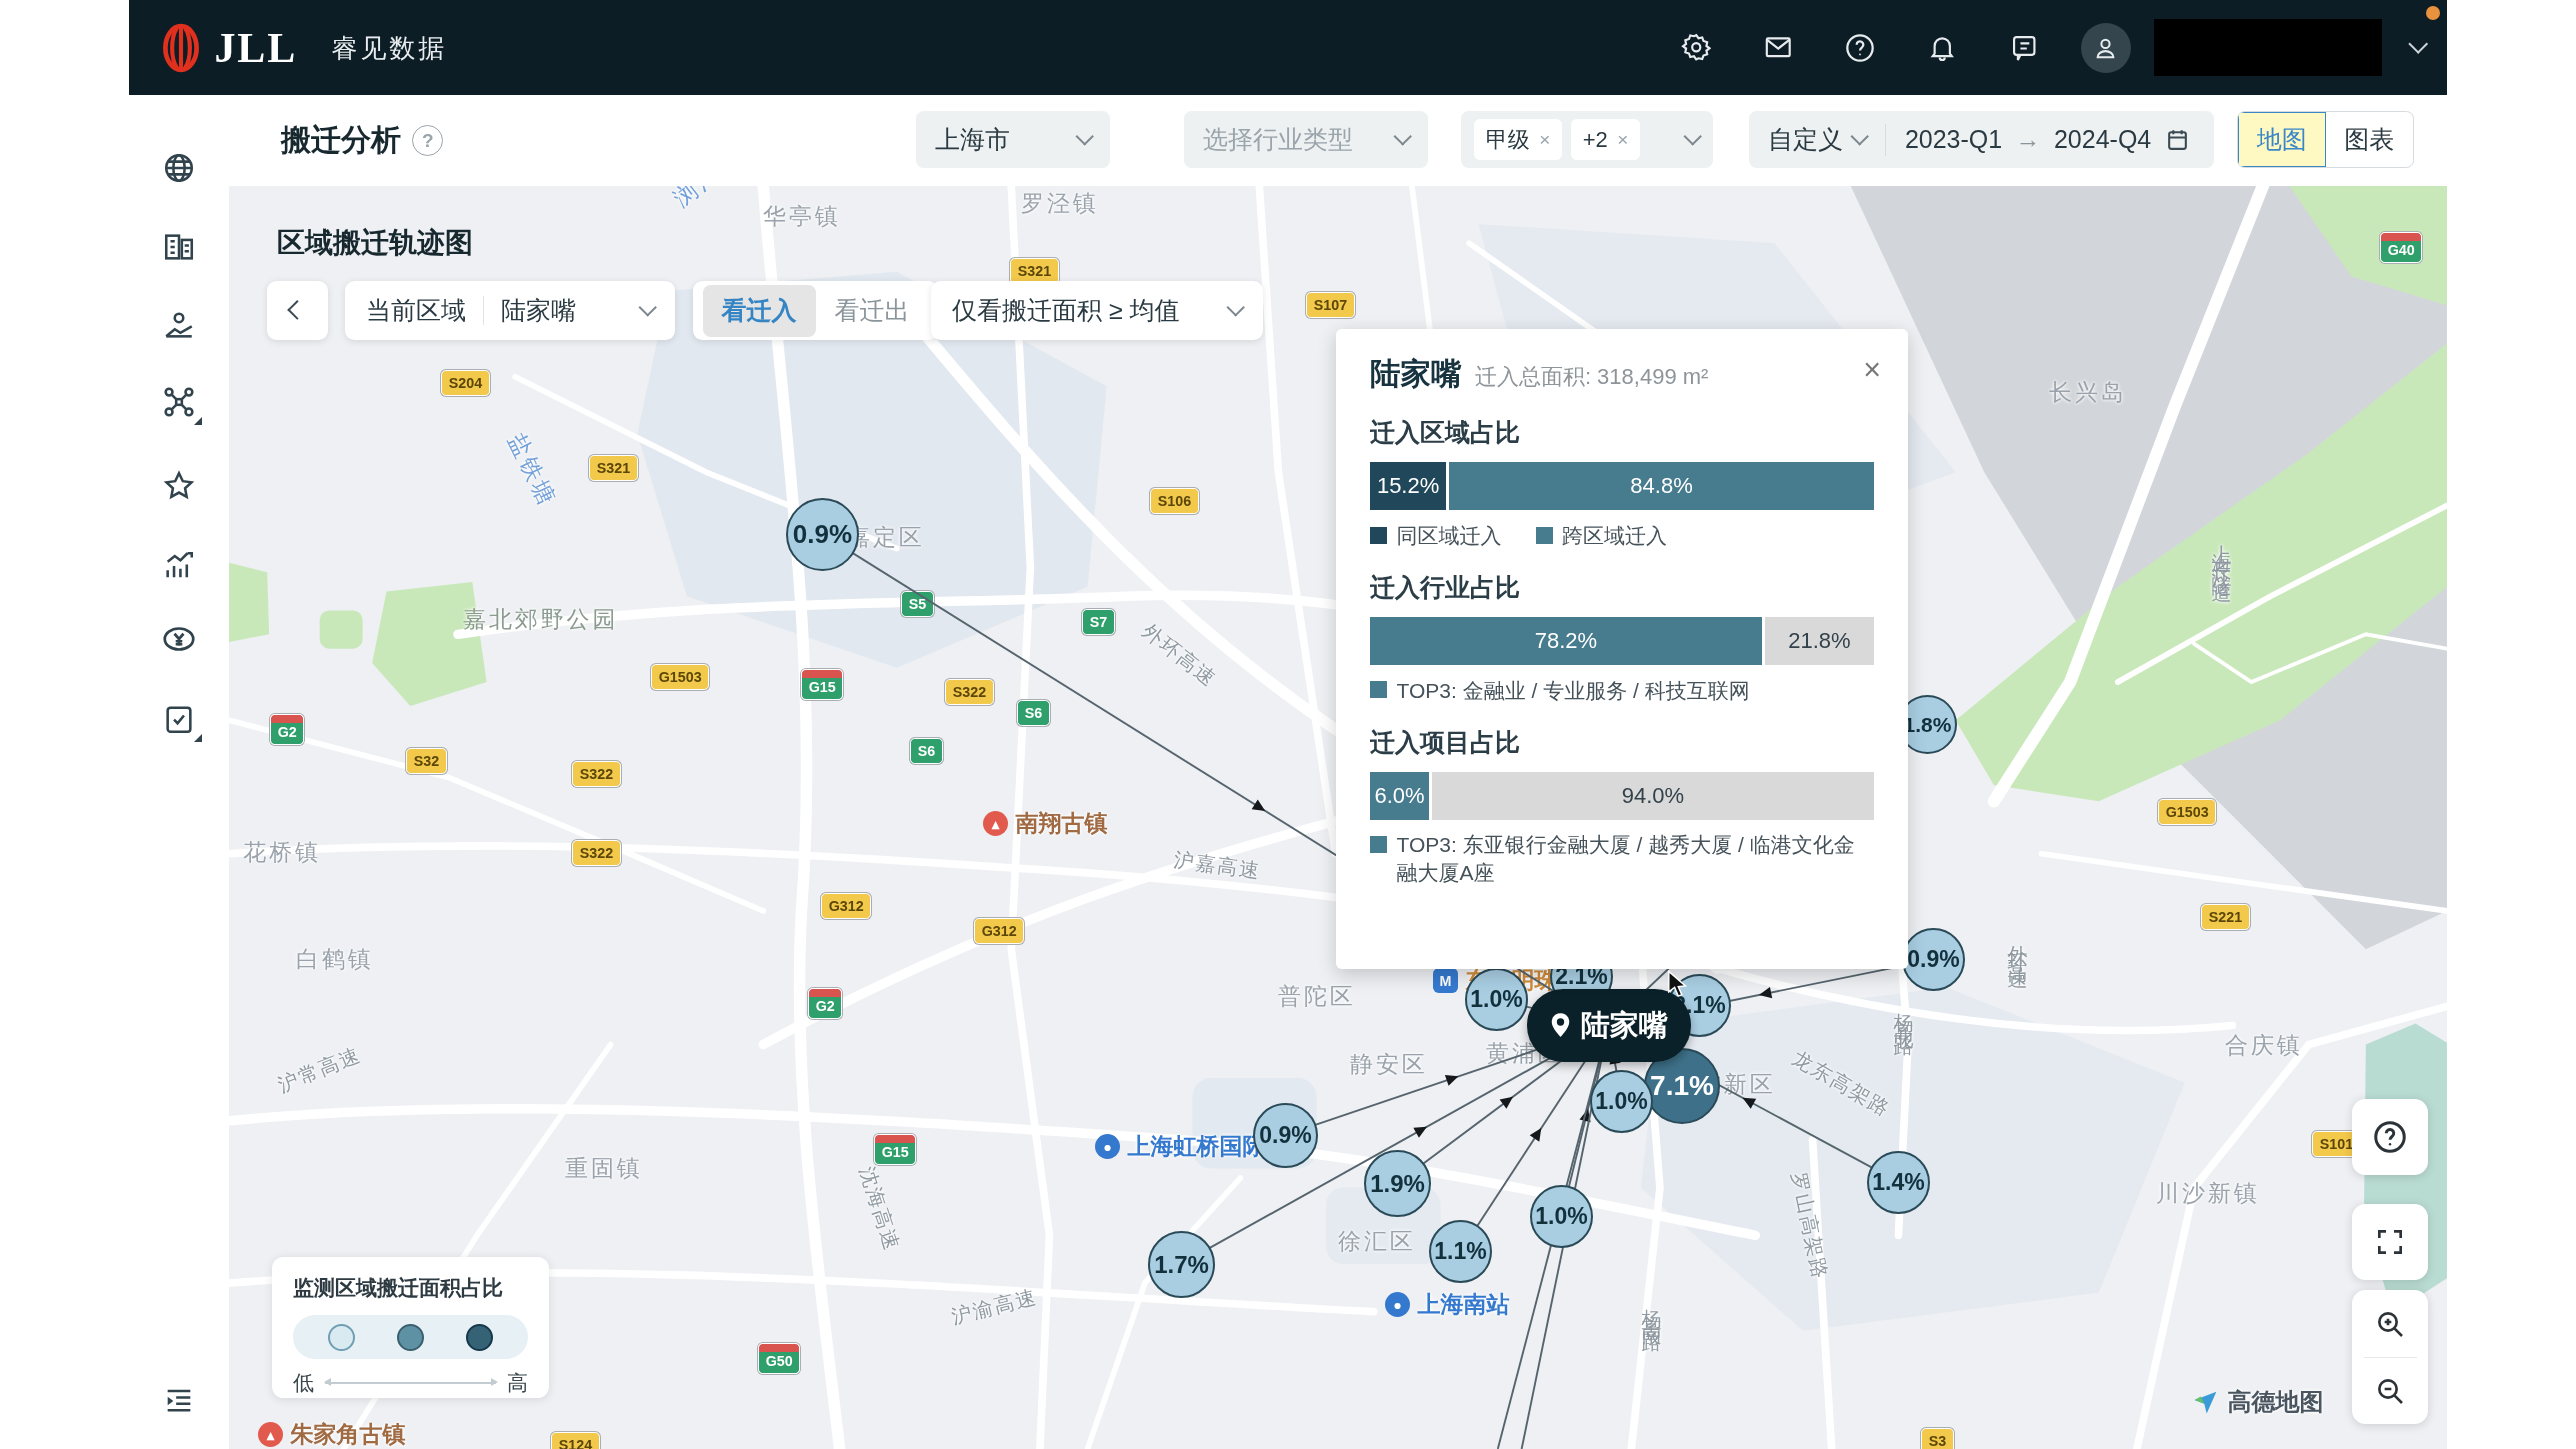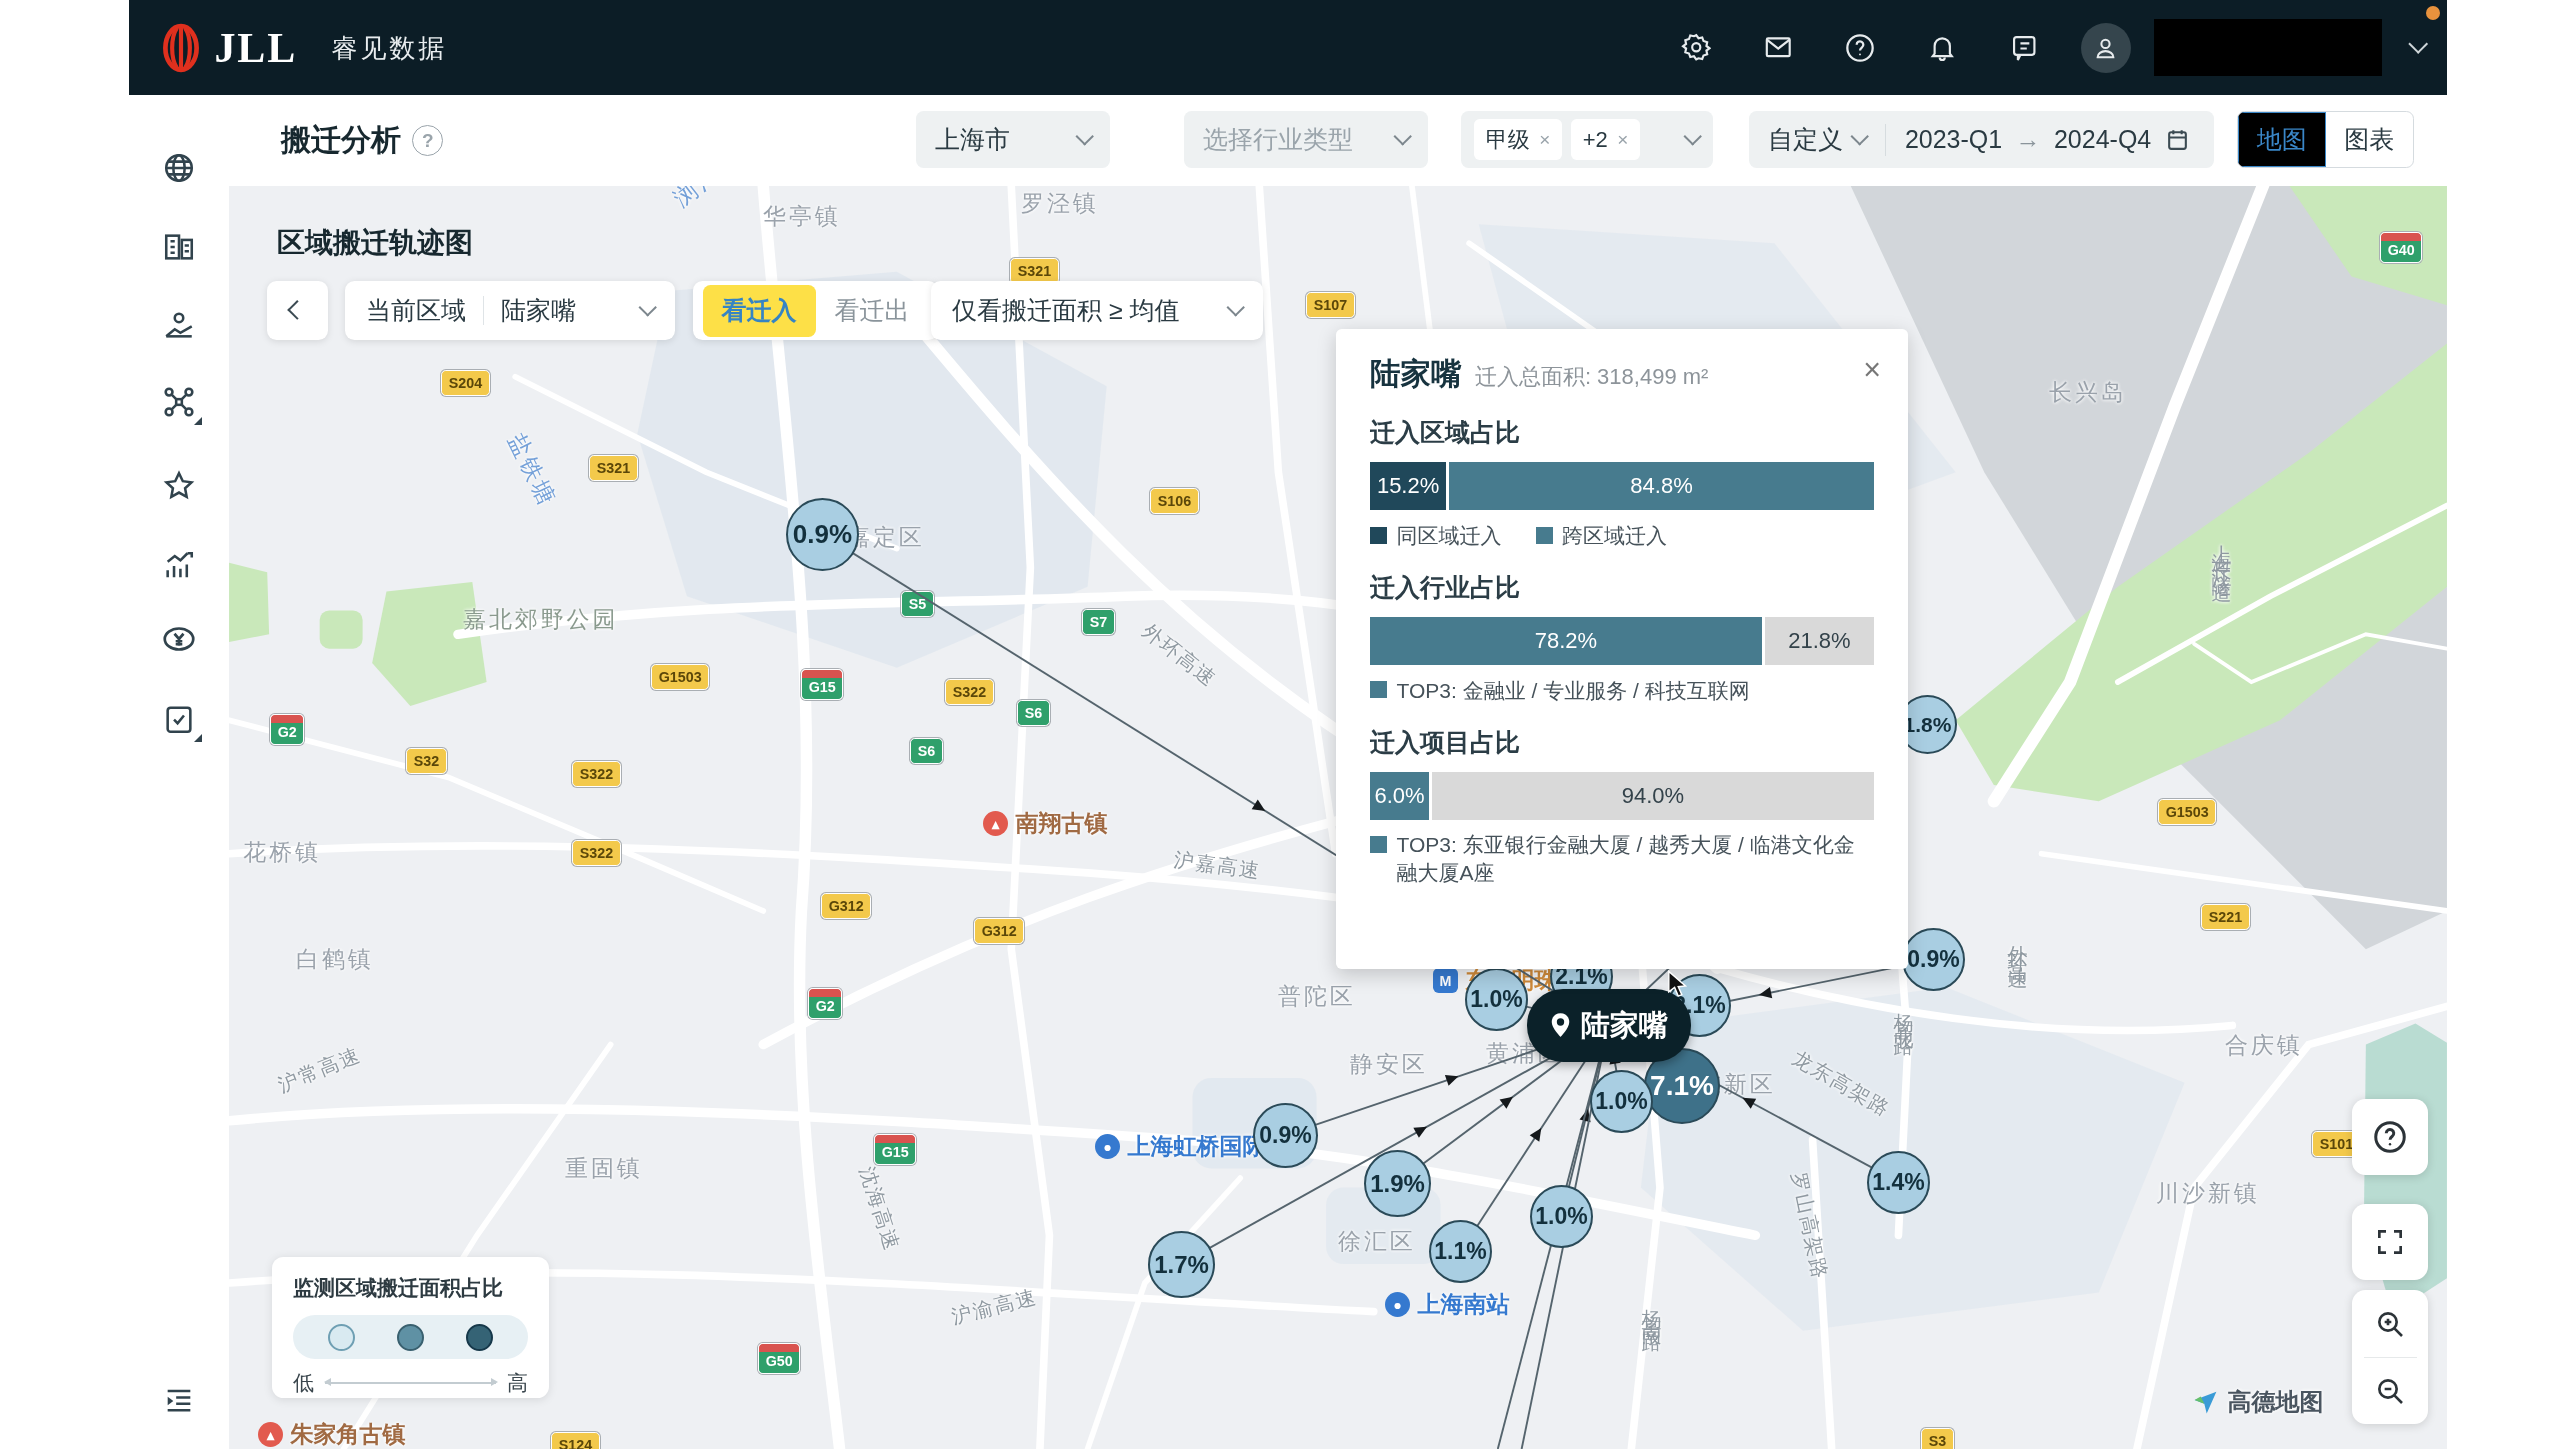--- a/index.html
+++ b/index.html
@@ -38,21 +38,21 @@
     transform:rotate(45deg);margin-left:auto;margin-top:-5.7px;}
   .tag{background:#fff;border-radius:5.7px;padding:5.7px 11.4px;font-size:22px;color:#2a3a42;margin-right:9.5px;
     display:flex;align-items:center;gap:9.5px;}
   .tag .x{color:#9aa4ab;font-size:19px;}
   .pdiv{width:1px;height:32px;background:#d6dcdf;margin:0 19px;}
   .cal{width:25px;height:25px;margin-left:13.4px;}
   .cal svg{stroke:#3b4a52;fill:none;stroke-width:2;}
   .seg{position:absolute;top:16px;height:57px;display:flex;border:1px solid #d5dbdf;border-radius:7.6px;
     overflow:hidden;background:#fff;box-sizing:border-box;}
   .seg .opt{width:88px;display:flex;align-items:center;justify-content:center;font-size:25px;color:#2a3a42;cursor:pointer;}
-  .seg .opt.on{background:#000000;color:#3a87c8;box-shadow:inset 0 0 0 1px #3a87c8;}
+  .seg .opt.on{background:#fef9c3;color:#3a87c8;box-shadow:inset 0 0 0 1px #3a87c8;}
 
   
   .map{position:absolute;left:100px;top:186px;width:2218px;height:1263px;background:#eef0f3;overflow:hidden;cursor:grab;}
   .map svg.base{position:absolute;left:0;top:0;z-index:1;}
   .lbl{position:absolute;z-index:2;color:#9aa2ab;font-size:23px;letter-spacing:2.9px;white-space:nowrap;
     text-shadow:0 0 3.8px #fff,0 0 3.8px #fff;}
   .lbl.road{font-size:20px;color:#8f99a1;letter-spacing:1.9px;}
   .lbl.water{color:#74a0d8;}
   .lbl.park{color:#8a9a8e;}
   .lbl.v{writing-mode:vertical-rl;letter-spacing:7.6px;}
@@ -76,21 +76,21 @@
 
   
   .mtitle{position:absolute;left:48px;top:38px;z-index:7;font-size:28px;font-weight:bold;color:#17282f;}
   .mbtn{position:absolute;top:95px;z-index:7;height:59px;background:#fff;border-radius:9.5px;
     box-shadow:0 1.9px 7.6px rgba(0,0,0,.10);display:flex;align-items:center;box-sizing:border-box;
     padding:0 21px;font-size:25px;color:#2a3a42;cursor:pointer;}
   .lchev{width:12.4px;height:12.4px;border-left:2.5px solid #3b4a52;border-bottom:2.5px solid #3b4a52;transform:rotate(45deg);}
   .vdiv{width:1px;height:29px;background:#dfe4e7;margin:0 17px;}
   .tgl{padding:0 9.5px;}
   .tgl .opt{padding:9.5px 19px;border-radius:7.6px;color:#8a949b;font-size:25px;}
-  .tgl .opt.on{background:#fde047;color:#3584c4;font-weight:bold;}
+  .tgl .opt.on{background:#e5e5e5;color:#3584c4;font-weight:bold;}
 
   
   .card{position:absolute;left:1107px;top:143px;width:572px;height:640px;z-index:8;background:#fff;
     border-radius:5.7px;box-shadow:0 5.7px 19px rgba(0,0,0,.18);box-sizing:border-box;padding:25px 34px;}
   .card .trow{display:flex;align-items:baseline;gap:13.4px;}
   .card h2{margin:0;font-size:30.5px;color:#17333f;}
   .card .sub{font-size:22px;color:#8d949a;}
   .card .close{position:absolute;right:27px;top:25px;font-size:30.5px;color:#777;cursor:pointer;line-height:1;}
   .sec{margin-top:21px;}
   .sec .st{font-size:25px;color:#2b3d46;font-weight:bold;}

